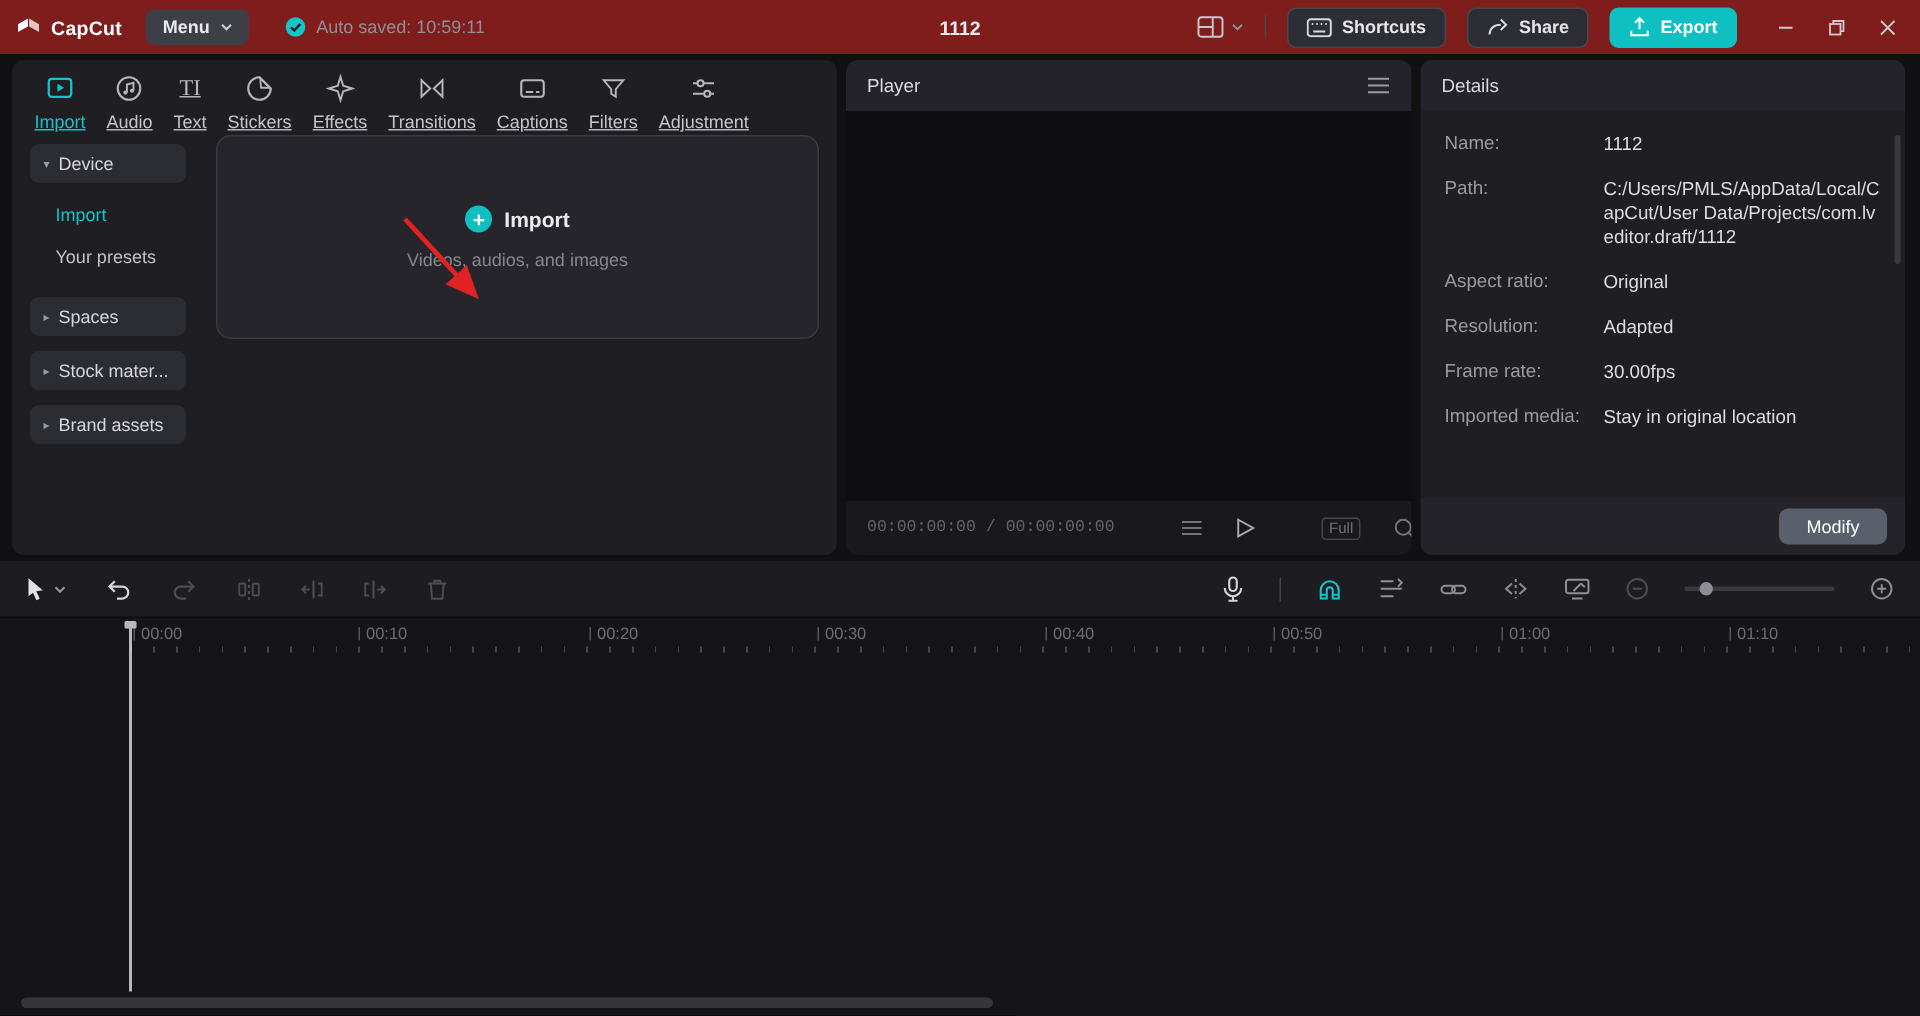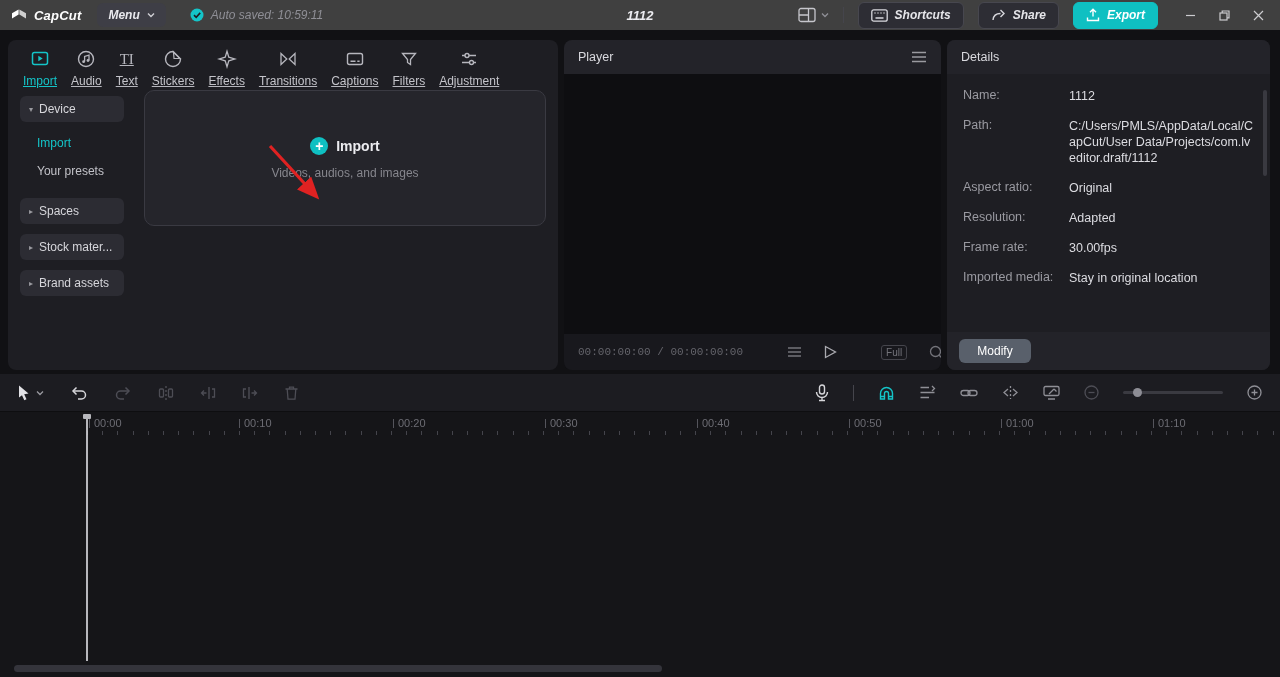--- a/index.html
+++ b/index.html
@@ -5,21 +5,21 @@
   * { box-sizing: border-box; margin: 0; padding: 0; }
   html,body { background:#0c0c0e; }
   .app {
     position:relative; width:1280px; height:677px; overflow:hidden;
     background:#111114; font-family:"Liberation Sans", sans-serif;
     color:#d8d8dd; font-size:12px; user-select:none;
   }
   svg { display:block; }
 
   
-  .topbar { position:absolute; top:0; left:0; right:0; height:30px; background:#404040; display:flex; align-items:center; z-index:50;font-style:italic; }
+  .topbar { position:absolute; top:0; left:0; right:0; height:36px; background:#7f1d1d; display:flex; align-items:center; z-index:50; }
   .tb-left { display:flex; align-items:center; padding-left:10px; }
   .logo { display:flex; align-items:center; gap:6px; }
   .logo-text { font-size:13px; font-weight:700; color:#ffffff; letter-spacing:.2px; }
   .menu-btn { margin-left:16px; display:flex; align-items:center; gap:7px; background:#3e3e46; border-radius:6px; height:24px; padding:0 11px; font-size:12px; font-weight:700; color:#eaeaee; cursor:pointer; }
   .autosave { margin-left:24px; display:flex; align-items:center; gap:7px; color:#8f8f96; font-size:12px; }
   .tb-center { position:absolute; left:400px; right:400px; text-align:center; font-size:13px; font-weight:700; color:#ececf0; pointer-events:none; }
   .tb-right { margin-left:auto; display:flex; align-items:center; gap:14px; padding-right:8px; }
   .layout-group { display:flex; align-items:center; gap:5px; color:#c6c6cc; cursor:pointer; }
   .v-divider { width:1px; height:16px; background:#45454c; }
   .chip-btn { display:flex; align-items:center; gap:7px; height:27px; padding:0 12px; background:#2d2d34; border:1px solid #47474f; border-radius:6px; font-size:12px; font-weight:600; color:#e6e6ea; cursor:pointer;justify-content:space-between; }
@@ -63,21 +63,21 @@
   .spacer { flex:1; }
   .mini-chip { font-size:10px; color:#73737a; border:1px solid #45454c; border-radius:3px; padding:1px 4px; cursor:pointer; }
   .zoom-wrap { position:relative; cursor:pointer; }
   .zoom-caret { position:absolute; right:-7px; bottom:-2px; font-size:7px; color:#73737a; }
 
   
   .details-body { position:absolute; top:34px; left:0; right:0; bottom:38px; padding:14px 16px 0 16px; overflow:hidden; }
   .d-row { display:flex; margin-bottom:14px; font-size:12.5px; }
   .d-label { width:106px; flex:none; color:#9a9aa1; }
   .d-value { flex:1; color:#dcdce1; line-height:16px; word-break:break-all; }
-  .details-footer { position:absolute; left:0; right:0; bottom:0; height:38px; background:#232329; display:flex; align-items:center; justify-content:flex-start; padding:0 12px; }
+  .details-footer { position:absolute; left:0; right:0; bottom:0; height:38px; background:#232329; display:flex; align-items:center; justify-content:flex-end; padding:0 12px; }
   .modify-btn { width:72px; height:24px; background:#59606b; border:none; border-radius:6px; color:#ffffff; font-size:12px; display:flex; align-items:center; justify-content:center; cursor:pointer; }
   .d-scroll { position:absolute; right:3px; top:50px; width:4px; height:86px; background:#393940; border-radius:2px; cursor:pointer; }
 
   
   .timeline { position:absolute; left:0; top:374px; width:1280px; height:303px; background:#151518; }
   .tl-toolbar { position:relative; height:38px; background:#1c1c21; border-bottom:1px solid #0e0e10; display:flex; align-items:center; }
   .tl-left { display:flex; align-items:center; gap:26px; padding-left:16px; }
   .tl-right { margin-left:auto; display:flex; align-items:center; gap:24px; padding-right:18px; }
   .tool { display:flex; align-items:center; cursor:pointer; color:#d6d6da; }
   .tool.dim { color:#4d4d55; }

